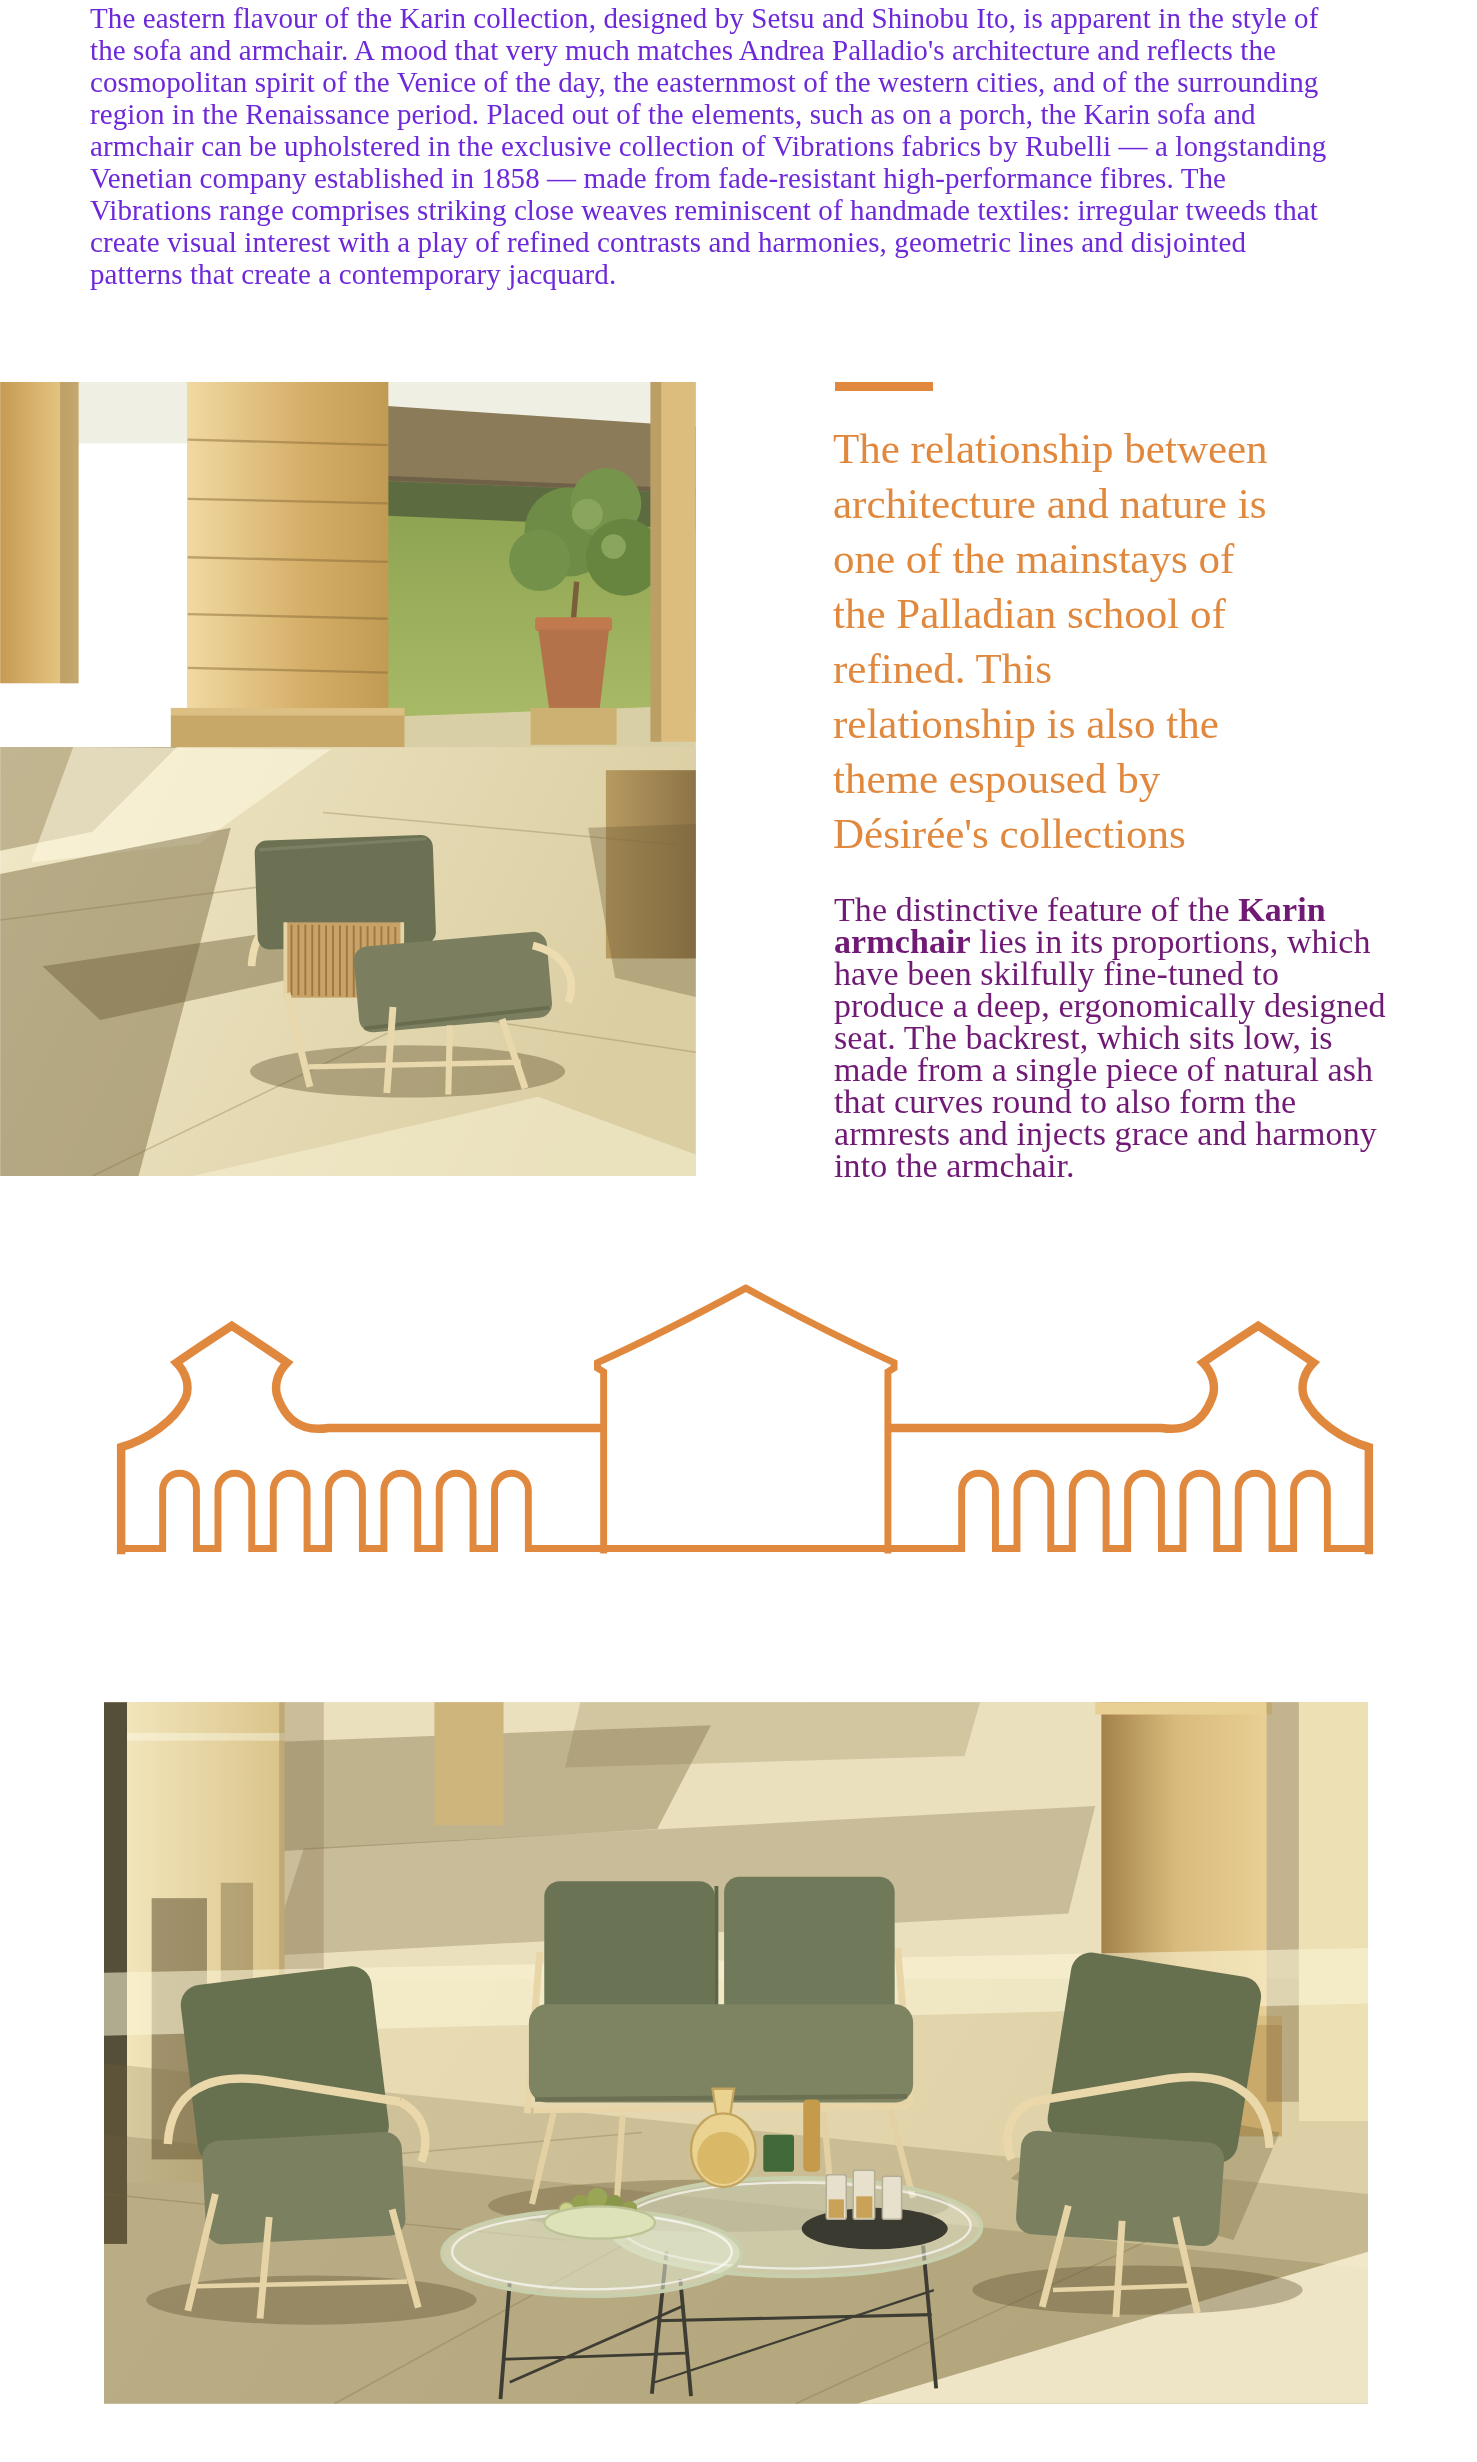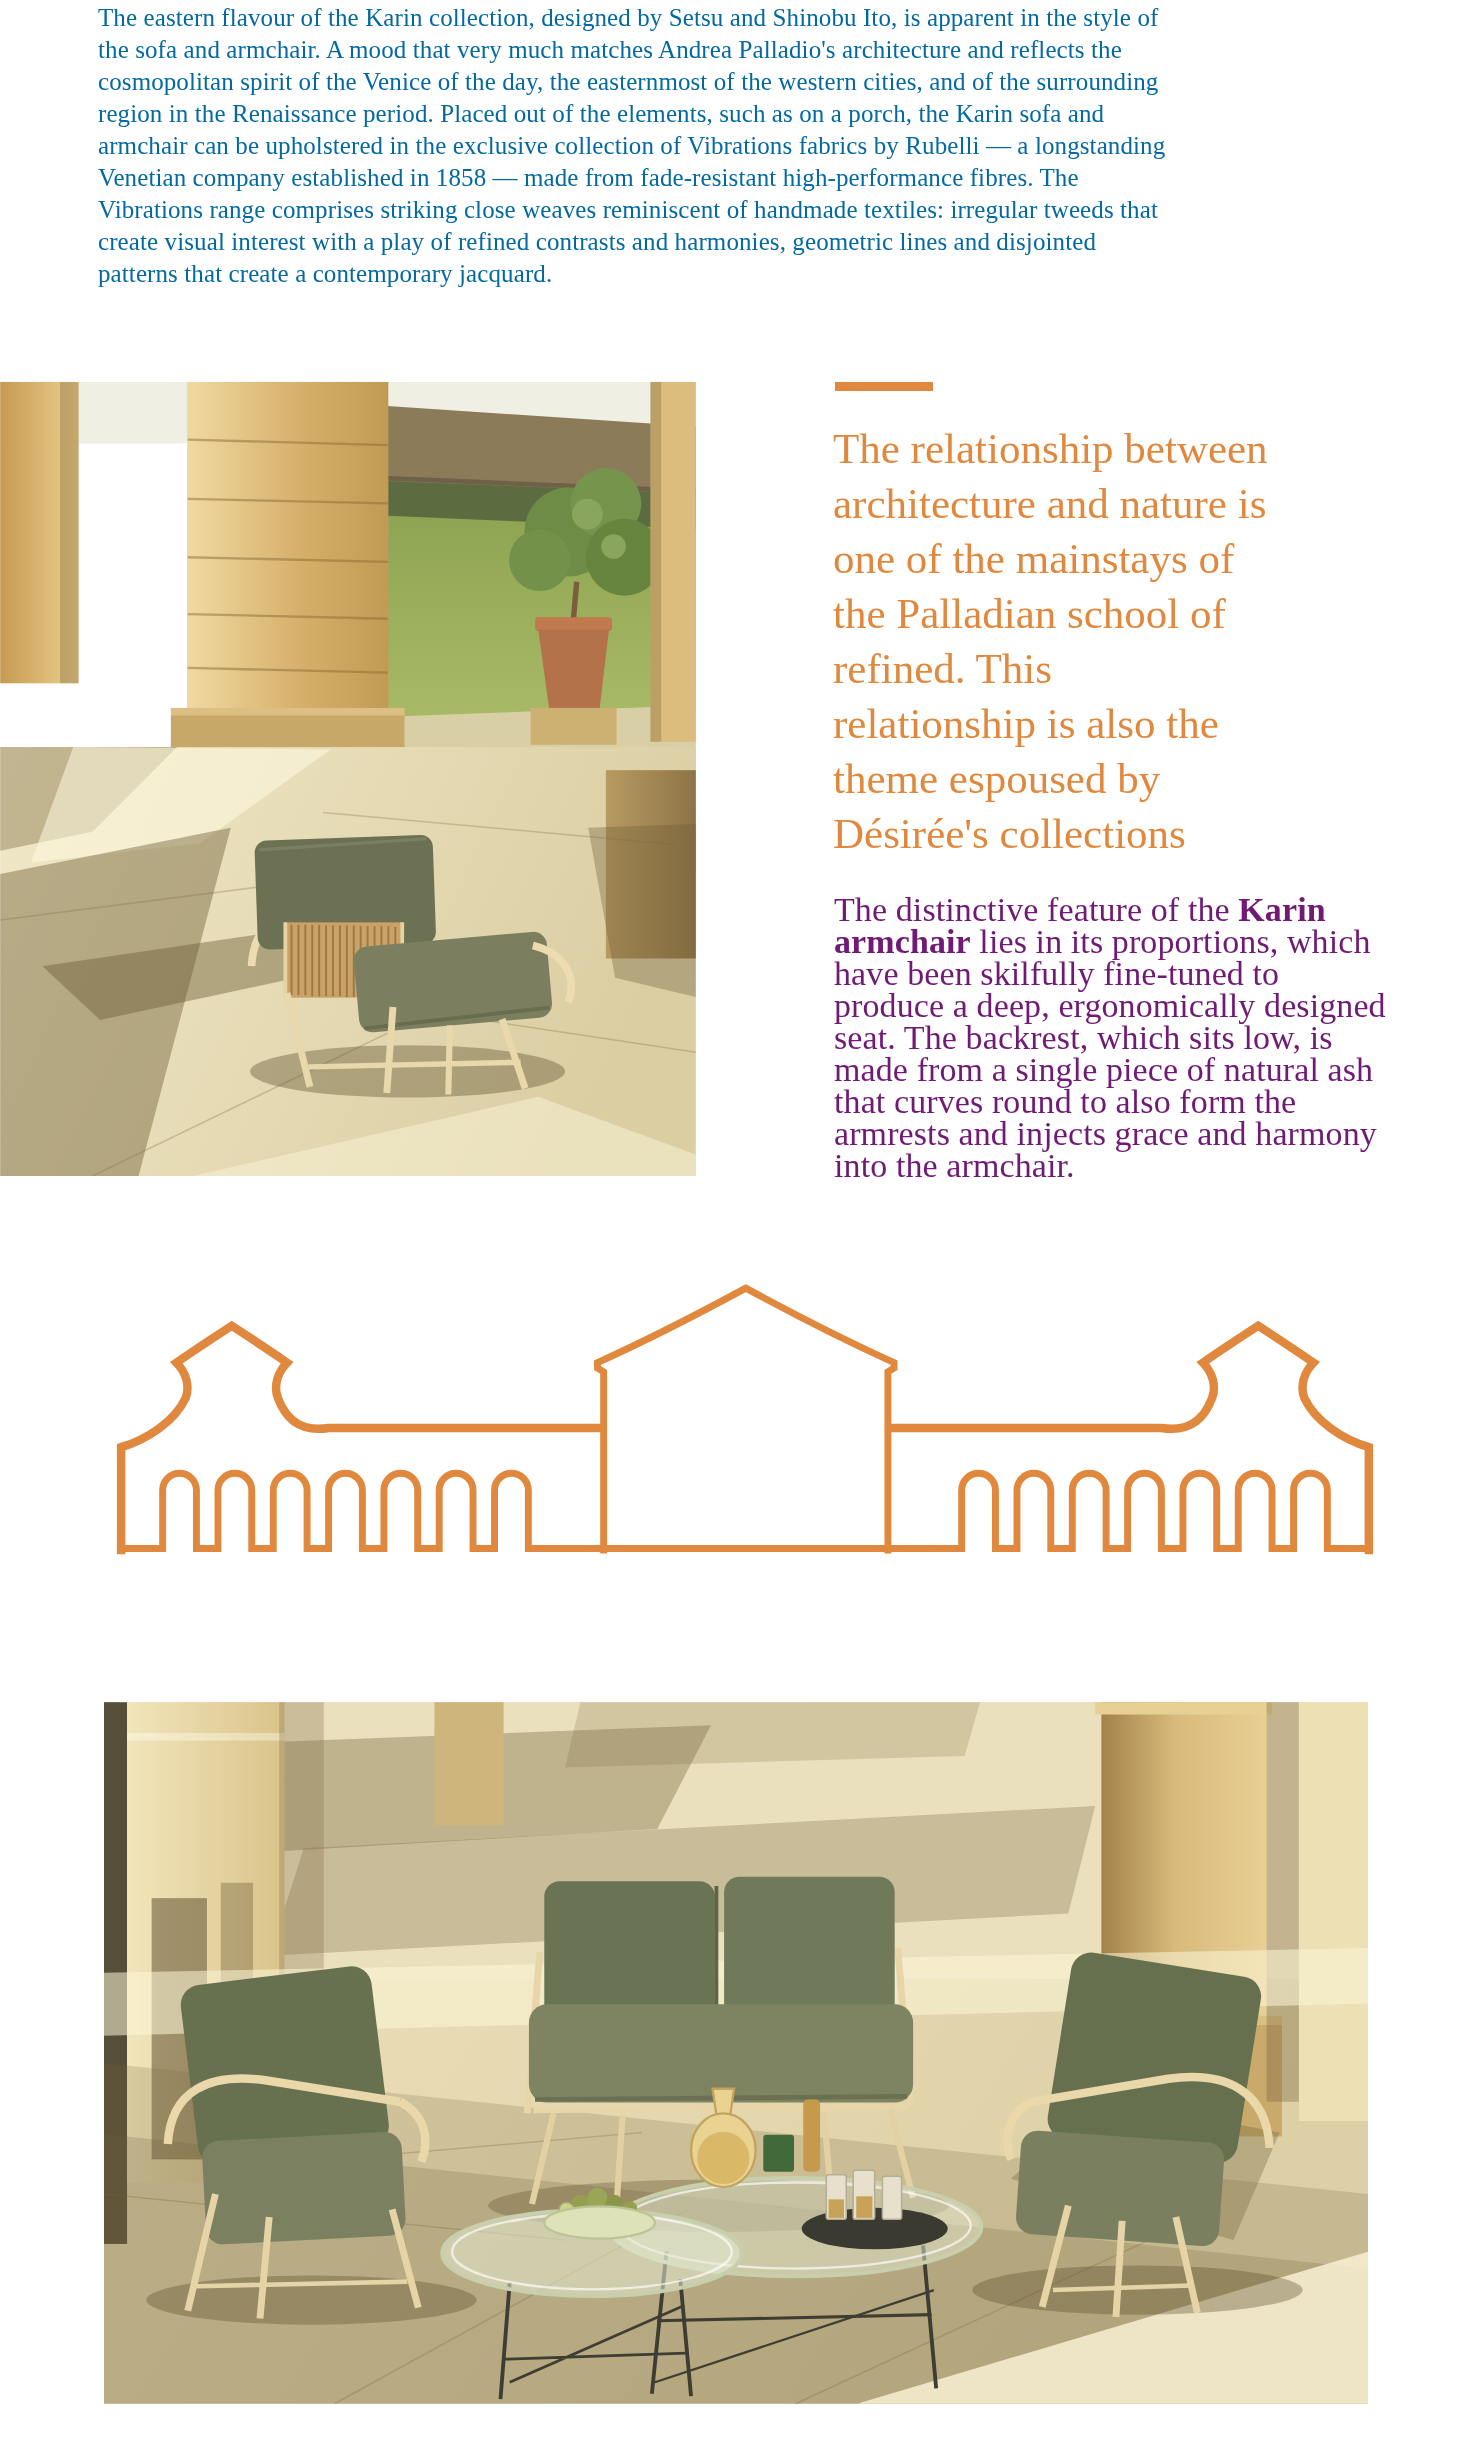--- a/index.html
+++ b/index.html
@@ -3,22 +3,22 @@
 <meta charset="utf-8">
 <style>
   * { margin:0; padding:0; box-sizing:border-box; }
   html,body { background:#ffffff; }
   body { font-family:"Liberation Serif","DejaVu Serif",serif; }
   .page {
     position:relative; width:1478px; height:2462px;
     background:#ffffff; overflow:hidden;
   }
   .intro {
-    position:absolute; left:98px; top:1.5px; width:1322px;
-    font-size:25px; line-height:32px; color:#0369a1;
+    position:absolute; left:90px; top:1.5px; width:1322px;
+    font-size:29px; line-height:32px; color:#6d28d9;
     white-space:pre-line; letter-spacing:0.1px;
   }
   .photo { position:absolute; overflow:hidden; }
   .photo svg { display:block; }
   .photo-porch { left:0; top:382px; width:696px; height:794px; }
   .accent-bar {
     position:absolute; left:835px; top:382px; width:98px; height:9.2px;
     background:#e0893e;
   }
   .pull-quote {

